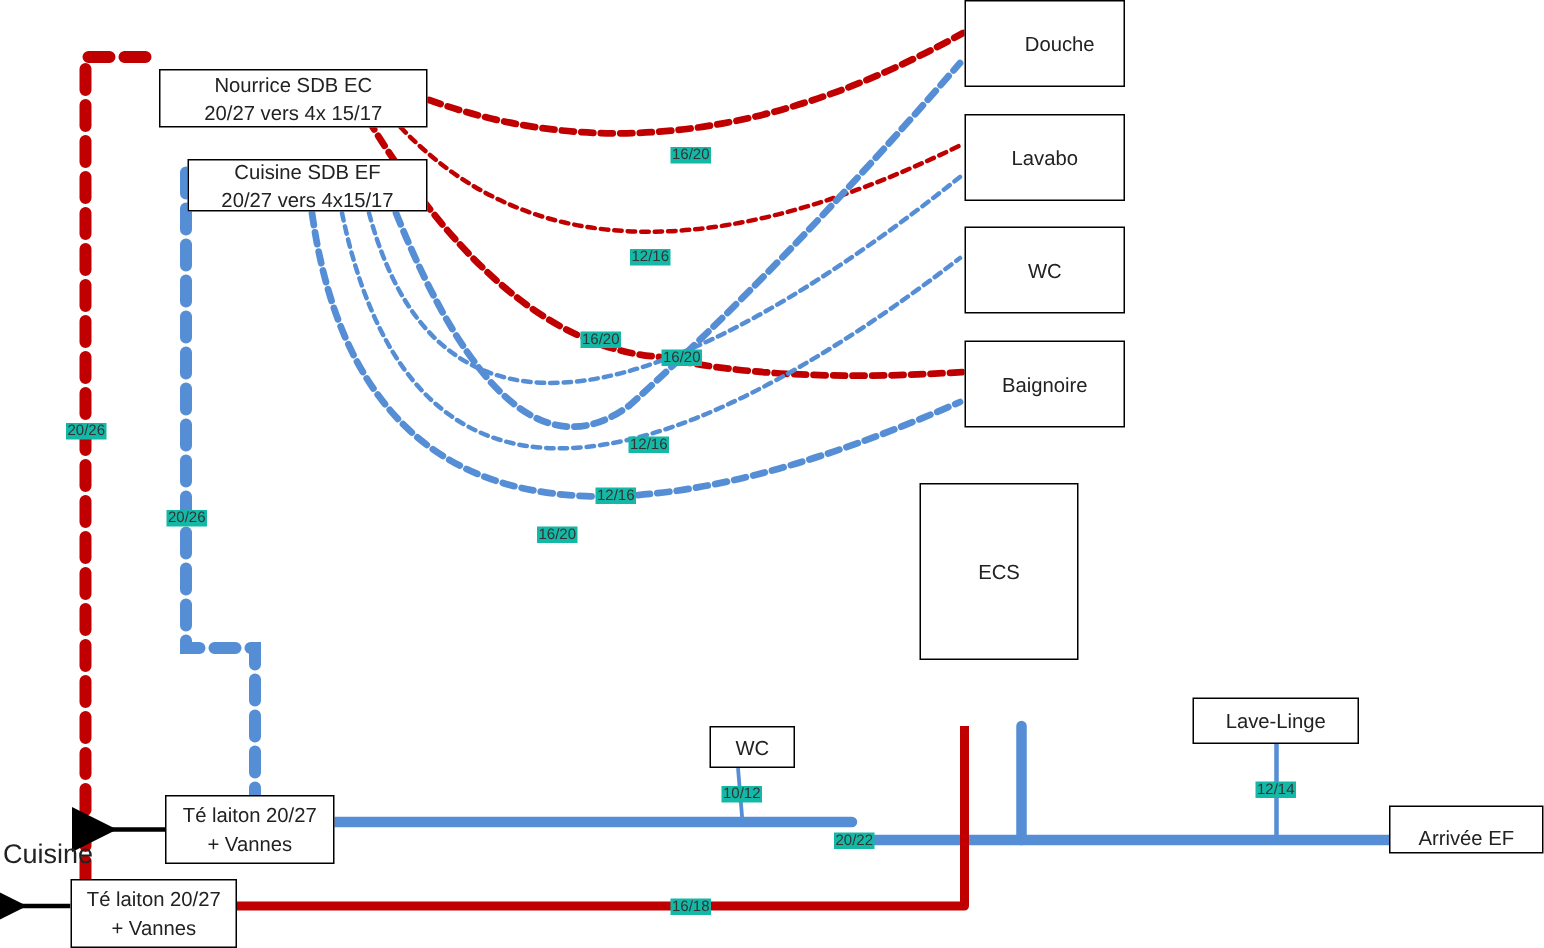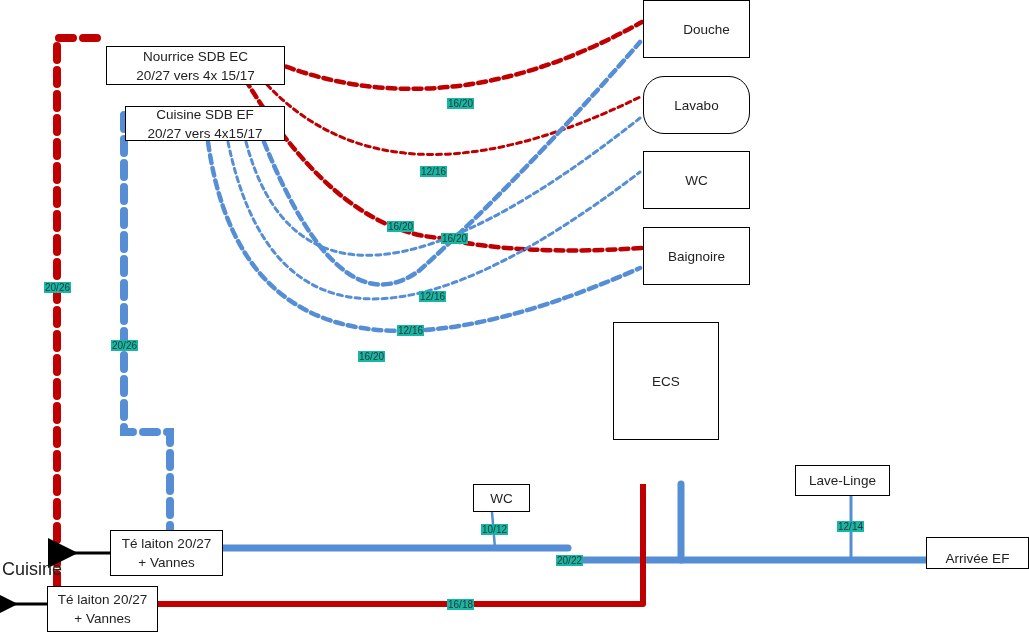--- a/index.html
+++ b/index.html
@@ -56,36 +56,36 @@
 <div class="box" style="left:125px;top:106px;width:160px;height:35px;">
   <div>
       <div>Cuisine SDB EF</div>
   <div>20/27 vers 4x15/17</div>
     </div>
 </div>
 
 <div class="box" style="left:643px;top:0px;width:107px;height:58px;padding-left:20px;">
     <span>Douche</span>
   </div>
-<div class="box" style="left:643px;top:76px;width:107px;height:58px;border-radius:21px;">
+<div class="box" style="left:643px;top:76px;width:107px;height:58px;">
     <span>Lavabo</span>
   </div>
 <div class="box" style="left:643px;top:151px;width:107px;height:58px;">
     <span>WC</span>
   </div>
 <div class="box" style="left:643px;top:227px;width:107px;height:58px;">
     <span>Baignoire</span>
   </div>
 <div class="box" style="left:613px;top:322px;width:106px;height:118px;">
     <span>ECS</span>
   </div>
 <div class="box" style="left:473px;top:484px;width:57px;height:28px;">
     <span>WC</span>
   </div>
-<div class="box" style="left:795px;top:465px;width:95px;height:31px;">
+<div class="box" style="left:795px;top:465px;width:111px;height:31px;">
     <span>Lave-Linge</span>
   </div>
 <div class="box" style="left:926px;top:537px;width:103px;height:32px;align-items:flex-end;">
     <span>Arrivée EF</span>
   </div>
 
 <div class="box" style="left:110px;top:530px;width:113px;height:46px;">
   <div>
       <div>Té laiton 20/27</div>
   <div>+ Vannes</div>

